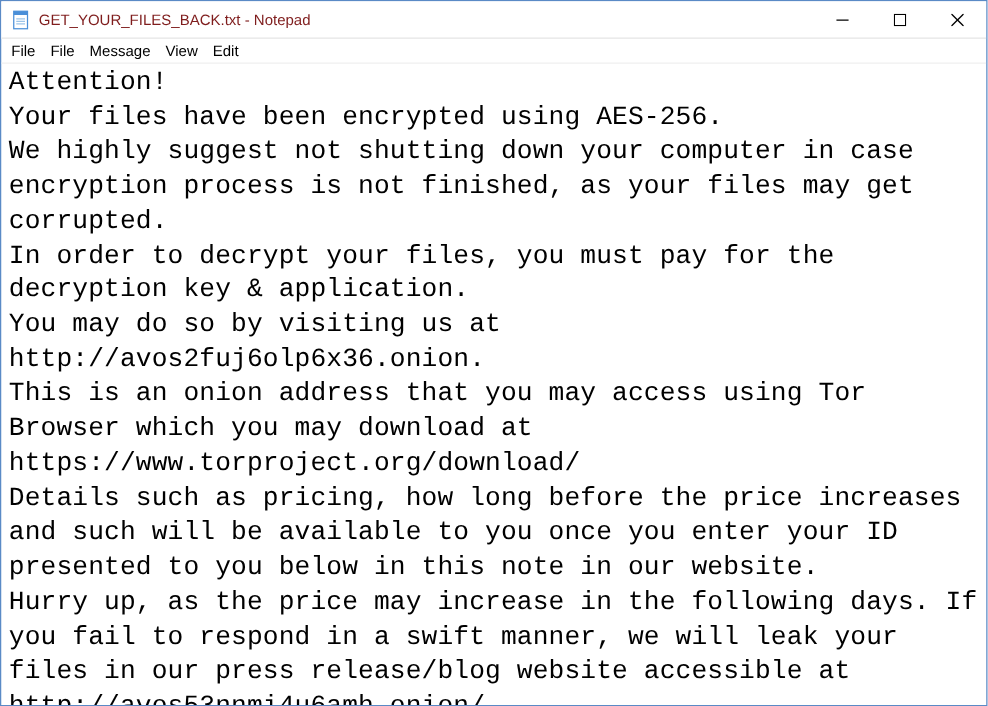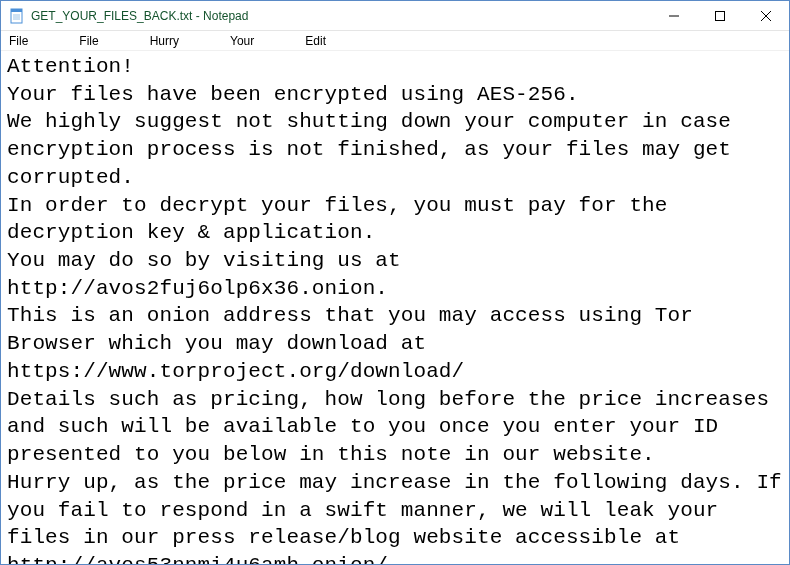--- a/index.html
+++ b/index.html
@@ -22,42 +22,41 @@
     width: 16px;
     height: 16px;
     margin: 0 6px 0 8px;
     display: flex;
     align-items: center;
     justify-content: center;
   }
   .titlebar-title {
     flex: 1;
     font-size: 12px;
-    color: #14532d;
+    color: #7f1d1d;
   }
   .win-controls {
     display: flex;
     height: 100%;
   }
   .win-btn {
     width: 46px;
     height: 30px;
     display: flex;
     align-items: center;
     justify-content: center;
     cursor: pointer;
   }
   .menubar {
     height: 20px;
     display: flex;
     align-items: center;
     padding: 0 2px;
     font-size: 12px;
     border-bottom: 1px solid #f0f0f0;
-    gap: 39px;
   }
   .menu-item {
     padding: 1px 6px;
     cursor: pointer;
   }
   .content {
     padding: 2px 6px;
     font-family: Consolas, "Courier New", monospace;
     font-size: 21px;
     line-height: 1.32;
@@ -97,22 +96,22 @@
           <line x1="0" y1="0" x2="10" y2="10" stroke="#000" stroke-width="1"></line>
           <line x1="10" y1="0" x2="0" y2="10" stroke="#000" stroke-width="1"></line>
         </svg>
     </div>
   </div>
 </div>
 
 <div class="menubar">
   <span class="menu-item">File</span>
   <span class="menu-item">File</span>
-  <span class="menu-item">Hurry</span>
-  <span class="menu-item">Your</span>
+  <span class="menu-item">Message</span>
+  <span class="menu-item">View</span>
   <span class="menu-item">Edit</span>
 </div>
 
 <div class="content">Attention!
 Your files have been encrypted using AES-256.
 We highly suggest not shutting down your computer in case encryption process is not finished, as your files may get corrupted.
 In order to decrypt your files, you must pay for the decryption key &amp; application.
 You may do so by visiting us at http://avos2fuj6olp6x36.onion.
 This is an onion address that you may access using Tor Browser which you may download at https://www.torproject.org/download/
 Details such as pricing, how long before the price increases and such will be available to you once you enter your ID presented to you below in this note in our website.

